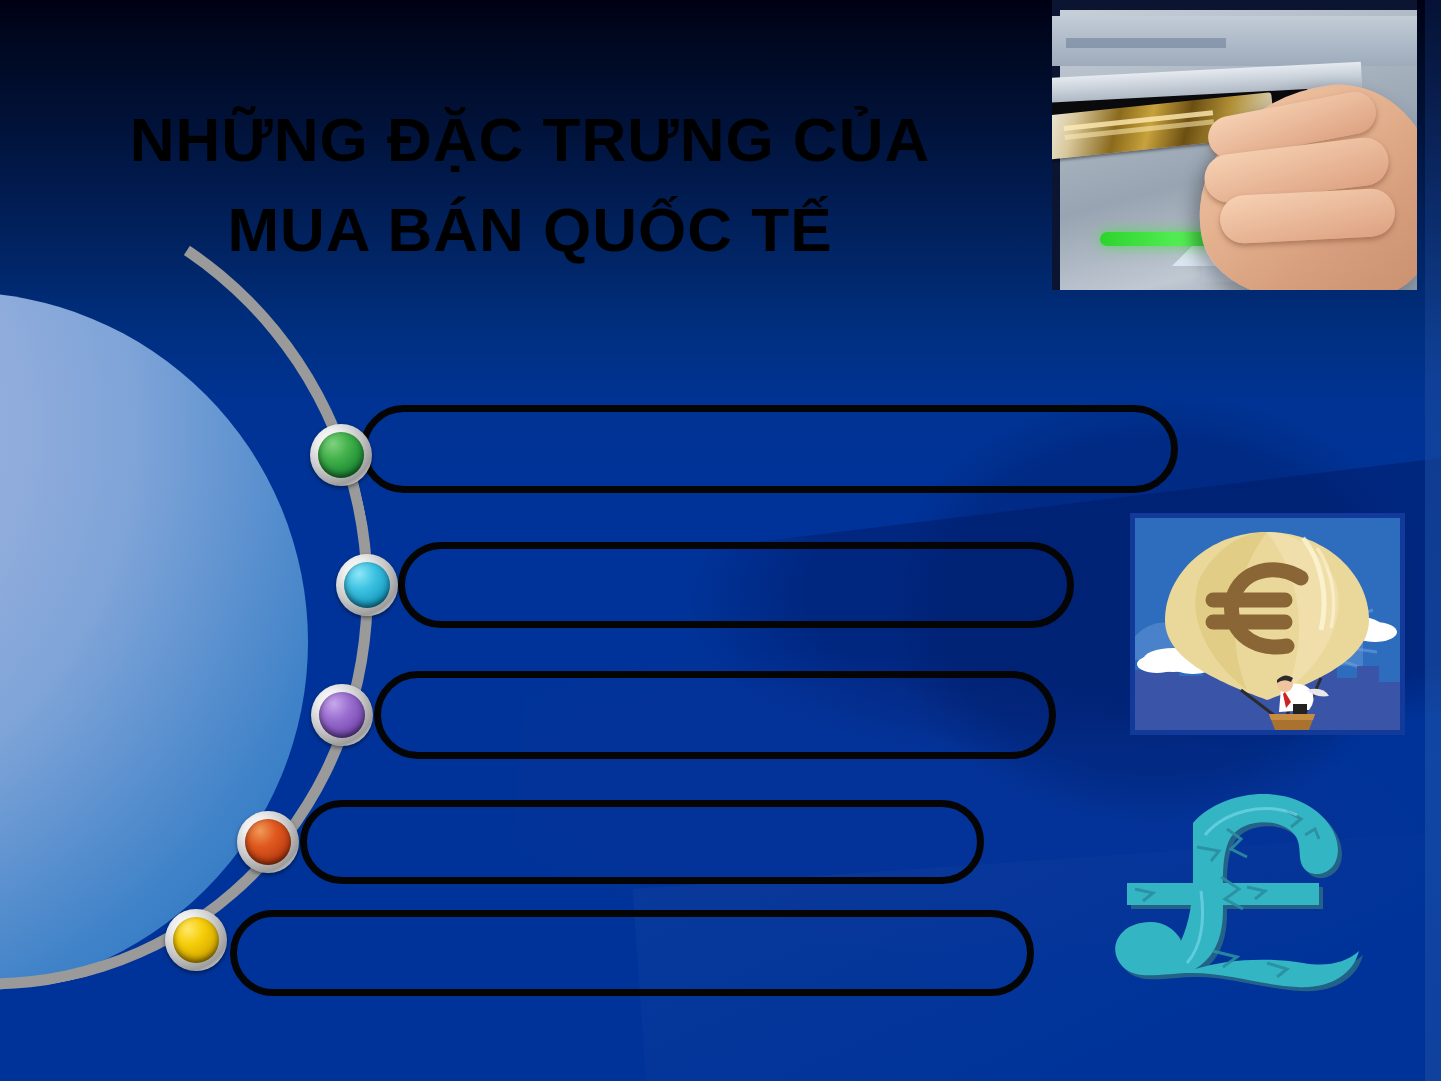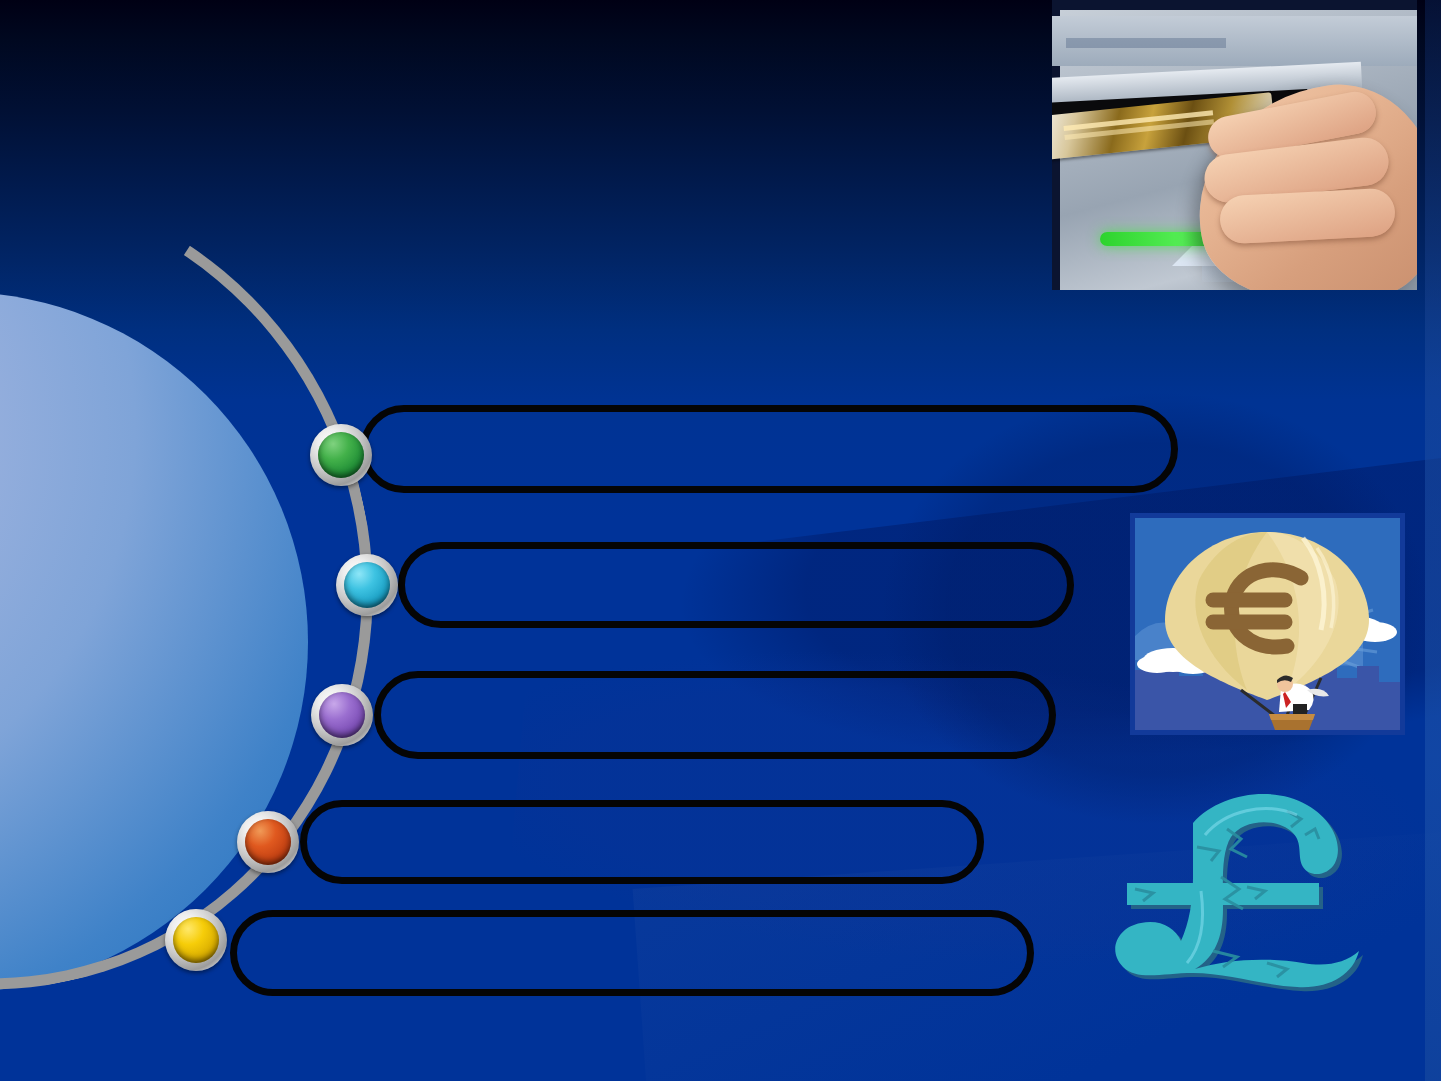--- a/index.html
+++ b/index.html
@@ -234,20 +234,24 @@
   <div class="bg-gradient"></div>
   <div class="swoosh sw1"></div>
   <div class="swoosh sw2"></div>
   <div class="swoosh sw3"></div>
   <div class="swoosh sw4"></div>
   <div class="bg-rightstrip"></div>
 
   <div class="pale-circle"></div>
   <div class="arc"></div>
 
+  <div class="title">
+    <div class="nobr">NHỮNG ĐẶC TRƯNG CỦA</div>
+    <div class="nobr">MUA BÁN QUỐC TẾ</div>
+  </div>
 
   <div class="pill" style="left:360px;top:405px;width:818px;height:88px;display:flex;align-items:center;">
     <span class="pill-text"></span>
   </div>
 
   <div class="pill" style="left:398px;top:542px;width:676px;height:86px;display:flex;align-items:center;">
     <span class="pill-text"></span>
   </div>
 
   <div class="pill" style="left:374px;top:671px;width:682px;height:88px;display:flex;align-items:center;">

